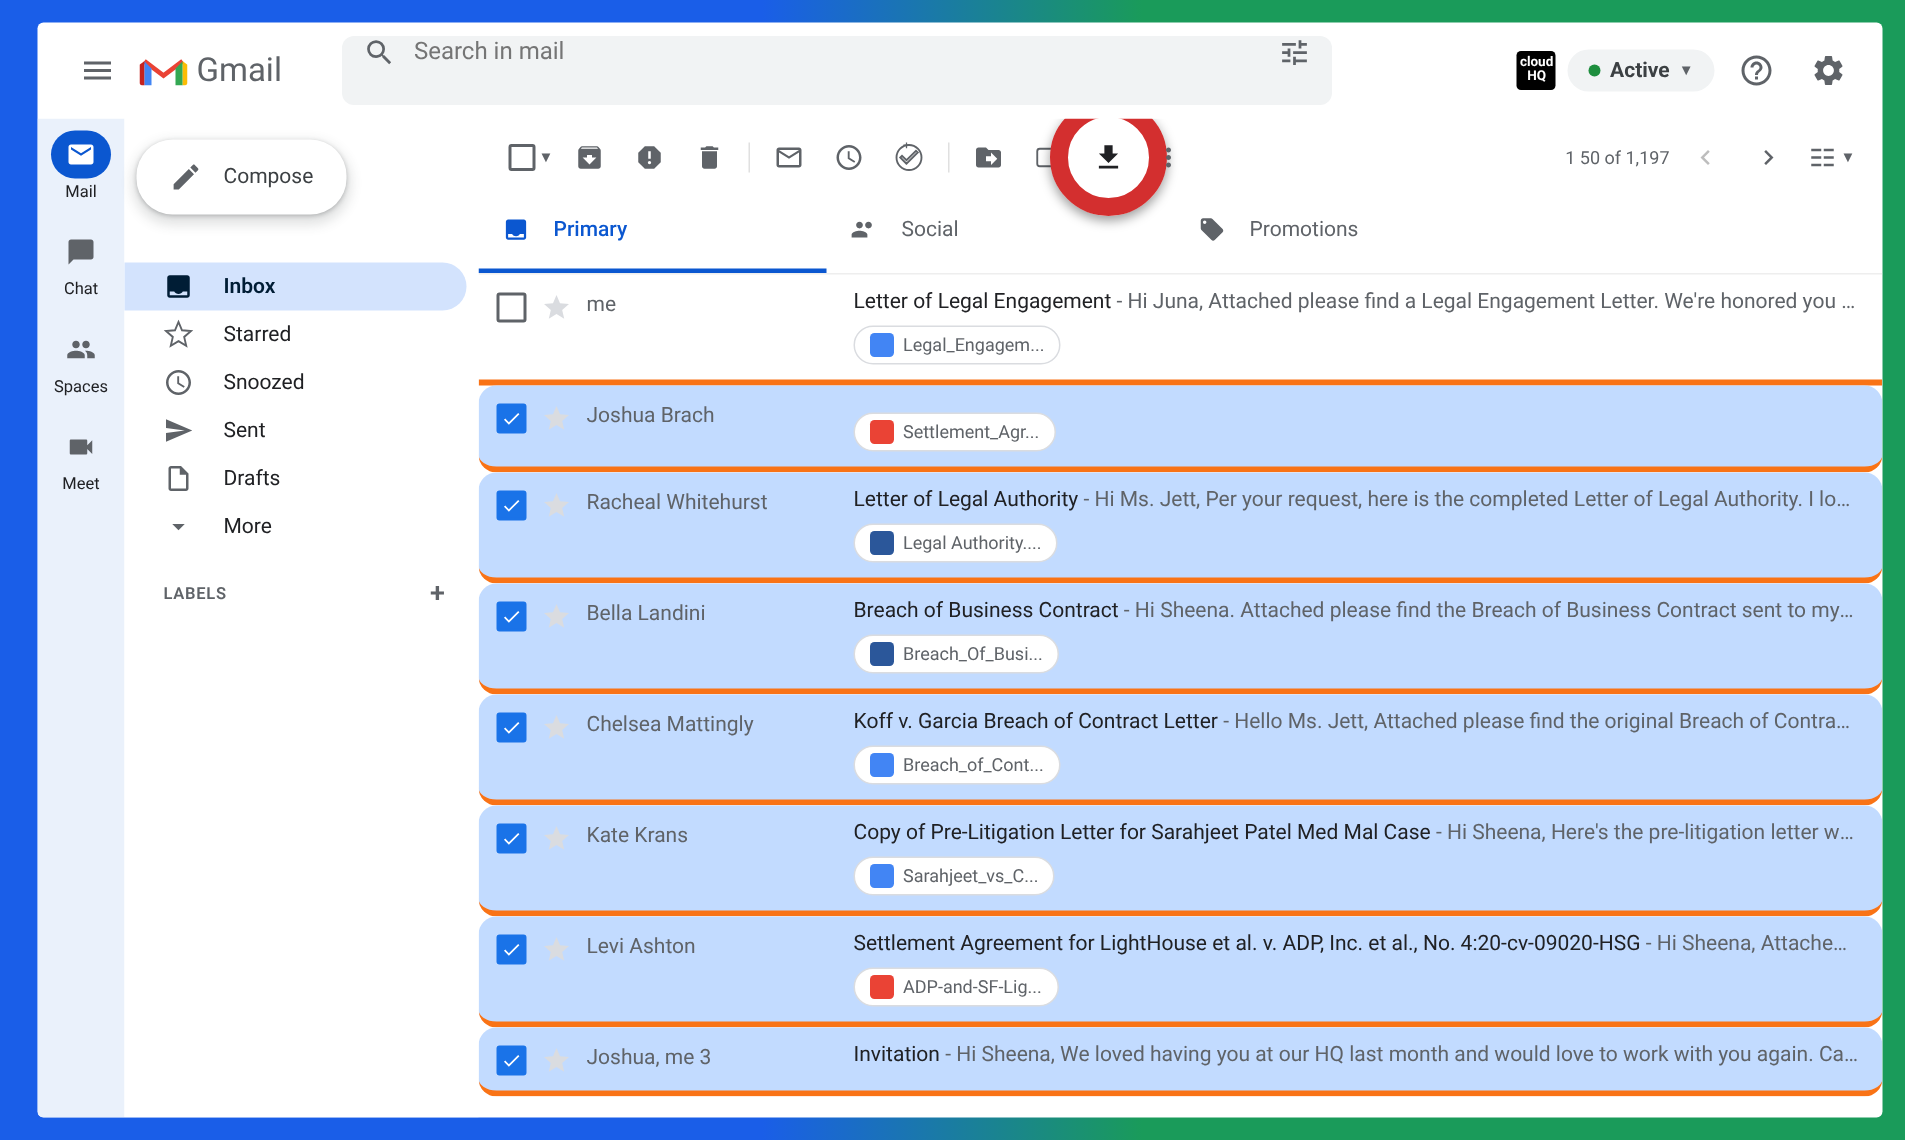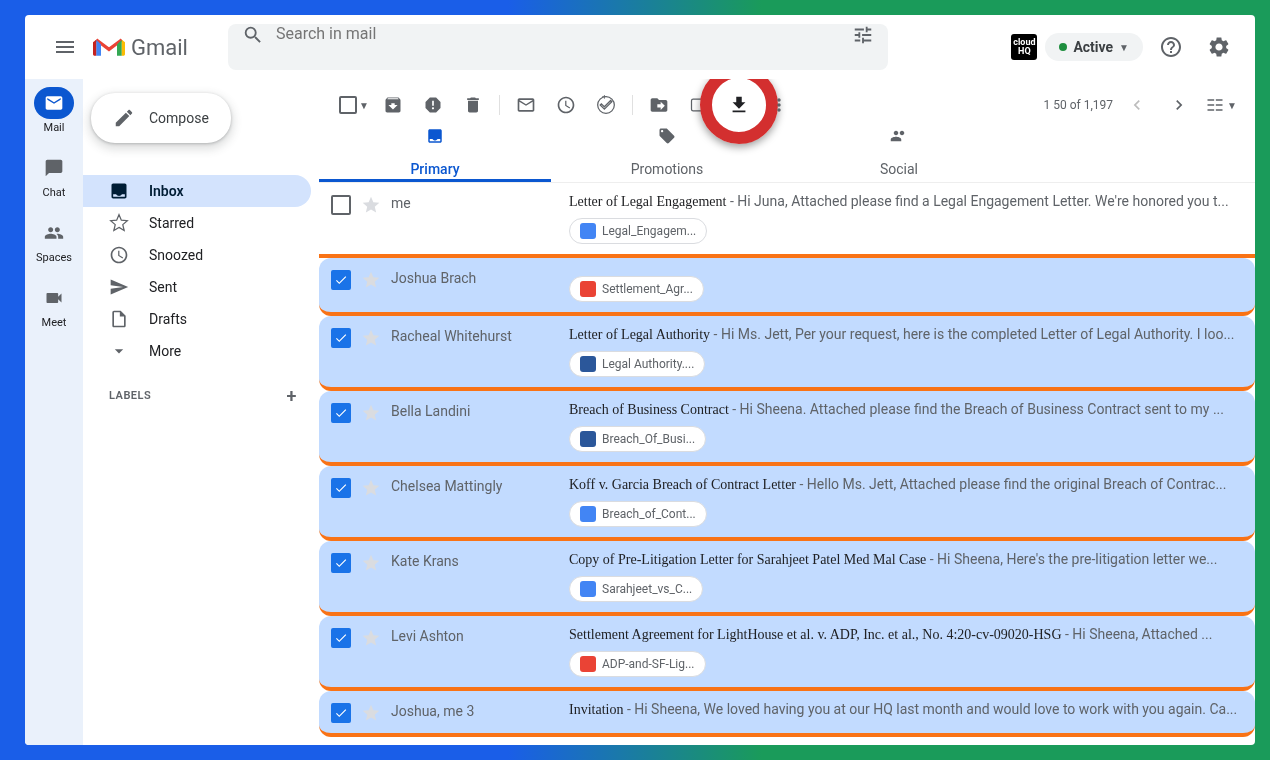--- a/index.html
+++ b/index.html
@@ -1,20 +1,20 @@
 <!DOCTYPE html>
 <html><head>
 <meta charset="utf-8">
 <style>
 * { box-sizing: border-box; margin: 0; padding: 0; font-family: 'Google Sans', Roboto, Arial, sans-serif; }
 body { background: linear-gradient(90deg, #1a5ee8 0%, #1a5ee8 40%, #1a9b5a 60%, #1a9b5a 100%); padding: 15px 15px 30px 25px; }
 .app { background: #fff; border-radius: 4px; height: 730px; display: flex; flex-direction: column; overflow: hidden; }
 .header { display: flex; align-items: center; padding: 8px 16px; height: 64px; }
 .menu-icon { width: 48px; height: 48px; display: flex; align-items: center; justify-content: center; border-radius: 50%; cursor: pointer; color: #5f6368; }
-.logo-wrap { display: flex; align-items: flex-start; gap: 6px; margin-left: 4px; margin-right: 40px; }
+.logo-wrap { display: flex; align-items: flex-end; gap: 6px; margin-left: 4px; margin-right: 40px; }
 .logo-svg { width: 32px; height: 24px; }
 .logo-text { font-size: 22px; color: #5f6368; font-weight: 400; }
 .search-bar { flex: 1; max-width: 660px; background: #f1f3f4; border-radius: 8px; height: 46px; display: flex; align-items: flex-start; padding: 0 14px; }
 .search-bar .sicon { color: #5f6368; margin-right: 12px; }
 .search-bar input { flex: 1; border: none; background: transparent; font-size: 16px; outline: none; color: #5f6368; }
 .tune-icon { color: #5f6368; }
 .header-right { margin-left: auto; display: flex; align-items: center; gap: 8px; }
 .hq-badge { width: 26px; height: 26px; background: #000; color: #fff; font-size: 9px; font-weight: bold; display: flex; align-items: center; justify-content: center; border-radius: 3px; text-align: center; line-height: 1; }
 .active-pill { display: flex; align-items: center; gap: 6px; background: #f1f3f4; border-radius: 16px; padding: 6px 14px; font-size: 14px; color: #3c4043; font-weight: bold; }
 .active-dot { width: 8px; height: 8px; background: #1e8e3e; border-radius: 50%; }
@@ -37,33 +37,33 @@
 .toolbar { display: flex; align-items: center; padding: 10px 16px 6px 16px; height: 48px; }
 .tbtn { width: 40px; height: 40px; display: flex; align-items: center; justify-content: center; color: #5f6368; cursor: pointer; border-radius: 50%; position: relative; }
 .sep { width: 1px; height: 20px; background: #e0e0e0; margin: 0 6px; }
 .select-chk { width: 18px; height: 18px; border: 2px solid #5f6368; border-radius: 2px; }
 .dd-arrow { font-size: 10px; color: #5f6368; margin-left: 2px; }
 .highlight-ring { position: absolute; width: 78px; height: 78px; border: 12px solid #d32f2f; border-radius: 50%; box-shadow: 0 3px 8px rgba(0,0,0,.4); pointer-events: none; }
 .pager { margin-left: auto; display: flex; align-items: center; gap: 6px; font-size: 12px; color: #5f6368; }
 .pbtn { width: 36px; height: 36px; display: flex; align-items: center; justify-content: center; color: #bdbdbd; cursor: pointer; }
 .pbtn.enabled { color: #5f6368; }
 .tabs { display: flex; border-bottom: 1px solid #eee; height: 56px; }
-.tab { display: flex; align-items: center; gap: 16px; padding: 0 16px; width: 232px; font-size: 14px; color: #5f6368; cursor: pointer; border-bottom: 3px solid transparent; flex-direction: column; }
+.tab { display: flex; align-items: center; gap: 16px; padding: 0 16px; width: 232px; font-size: 14px; color: #5f6368; cursor: pointer; border-bottom: 3px solid transparent; }
 .tab.active { color: #0b57d0; border-bottom-color: #0b57d0; font-weight: 500; }
 .tab.active .ticon { color: #0b57d0; }
 .msglist { flex: 1; overflow-y: auto; }
 .row { display: flex; align-items: flex-start; padding: 10px 16px 10px 12px; border-bottom: 4px solid #f97316; gap: 10px; font-size: 14px; cursor: pointer; }
 .row.selected { background: #c2dbff; border-radius: 12px; }
 .row .chk { width: 20px; height: 20px; border: 2px solid #5f6368; border-radius: 2px; flex-shrink: 0; margin-top: 2px; display: flex; align-items: center; justify-content: center; }
 .row.selected .chk { background: #1a73e8; border-color: #1a73e8; color: #fff; }
 .row .star { color: #dadce0; flex-shrink: 0; margin-top: 2px; }
 .row .sender { width: 168px; flex-shrink: 0; color: #5f6368; font-weight: 400; padding-top: 2px; }
 .row .content { flex: 1; min-width: 0; }
 .row .subj-line { white-space: nowrap; overflow: hidden; text-overflow: ellipsis; color: #5f6368; }
-.row .subj { color: #202124; font-family: Liberation Serif, serif; }
+.row .subj { color: #202124; }
 .row .attach { display: inline-flex; align-items: center; gap: 6px; border: 1px solid #dadce0; border-radius: 14px; padding: 4px 10px; margin-top: 8px; font-size: 12px; color: #5f6368; background: #fff; }
 .att-icon { width: 16px; height: 16px; border-radius: 3px; flex-shrink: 0; }
 .att-doc { background: #4285f4; }
 .att-pdf { background: #ea4335; }
 .att-word { background: #2b579a; }
 svg { display: block; }
 </style>
 </head>
 <body>
 
@@ -306,32 +306,32 @@
           <span class="ticon">
               <svg width="18" height="18" viewBox="0 0 24 24">
                 <path fill="currentColor" d="M19 3H5c-1.1 0-2 .9-2 2v14c0 1.1.9 2 2 2h14c1.1 0 2-.9 2-2V5c0-1.1-.9-2-2-2zm0 16H5v-3h3.56c.69 1.19 1.97 2 3.45 2s2.75-.81 3.45-2H19v3z"></path>
               </svg>
             </span>
           <span>Primary</span>
         </div>
         <div class="tab">
           <span class="ticon">
               <svg width="18" height="18" viewBox="0 0 24 24">
-                <path fill="currentColor" d="M21.41 11.58l-9-9C12.05 2.22 11.55 2 11 2H4c-1.1 0-2 .9-2 2v7c0 .55.22 1.05.59 1.42l9 9c.36.36.86.58 1.41.58.55 0 1.05-.22 1.41-.59l7-7c.37-.36.59-.86.59-1.41 0-.55-.23-1.06-.59-1.42zM5.5 7C4.67 7 4 6.33 4 5.5S4.67 4 5.5 4 7 4.67 7 5.5 6.33 7 5.5 7z"></path>
-              </svg>
-            </span>
-          <span>Promotions</span>
+                <path fill="currentColor" d="M16 11c1.66 0 3-1.34 3-3s-1.34-3-3-3-3 1.34-3 3 1.34 3 3 3zm-8 0c1.66 0 3-1.34 3-3S9.66 5 8 5 5 6.34 5 8s1.34 3 3 3zm0 2c-2.33 0-7 1.17-7 3.5V19h14v-2.5c0-2.33-4.67-3.5-7-3.5z"></path>
+              </svg>
+            </span>
+          <span>Social</span>
         </div>
         <div class="tab">
           <span class="ticon">
               <svg width="18" height="18" viewBox="0 0 24 24">
-                <path fill="currentColor" d="M16 11c1.66 0 3-1.34 3-3s-1.34-3-3-3-3 1.34-3 3 1.34 3 3 3zm-8 0c1.66 0 3-1.34 3-3S9.66 5 8 5 5 6.34 5 8s1.34 3 3 3zm0 2c-2.33 0-7 1.17-7 3.5V19h14v-2.5c0-2.33-4.67-3.5-7-3.5z"></path>
-              </svg>
-            </span>
-          <span>Social</span>
+                <path fill="currentColor" d="M21.41 11.58l-9-9C12.05 2.22 11.55 2 11 2H4c-1.1 0-2 .9-2 2v7c0 .55.22 1.05.59 1.42l9 9c.36.36.86.58 1.41.58.55 0 1.05-.22 1.41-.59l7-7c.37-.36.59-.86.59-1.41 0-.55-.23-1.06-.59-1.42zM5.5 7C4.67 7 4 6.33 4 5.5S4.67 4 5.5 4 7 4.67 7 5.5 6.33 7 5.5 7z"></path>
+              </svg>
+            </span>
+          <span>Promotions</span>
         </div>
       </div>
 
       <div class="msglist" id="msglist">
           <div class="row">
             <div class="chk"></div>
             <span class="star">
               <svg width="20" height="20" viewBox="0 0 24 24">
                 <path fill="currentColor" d="M12 17.27L18.18 21l-1.64-7.03L22 9.24l-7.19-.61L12 2 9.19 8.63 2 9.24l5.46 4.73L5.82 21z"></path>
               </svg>

